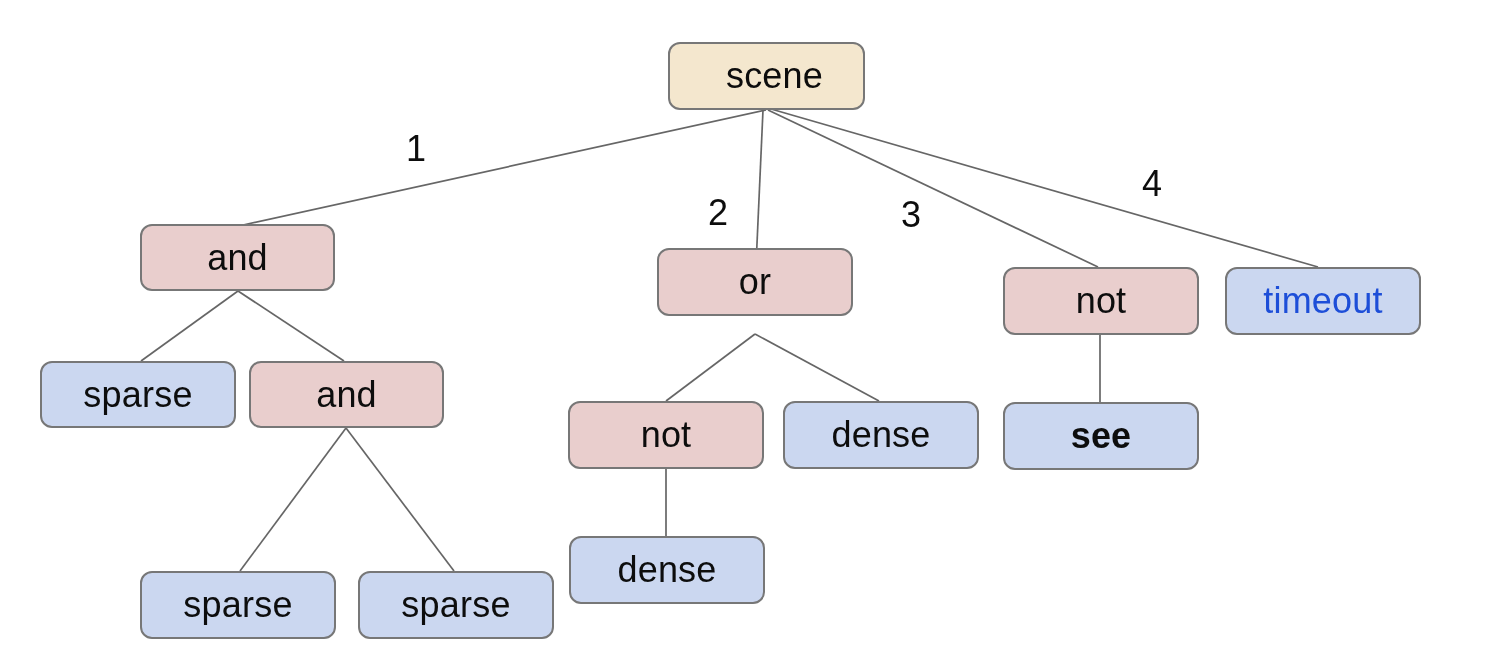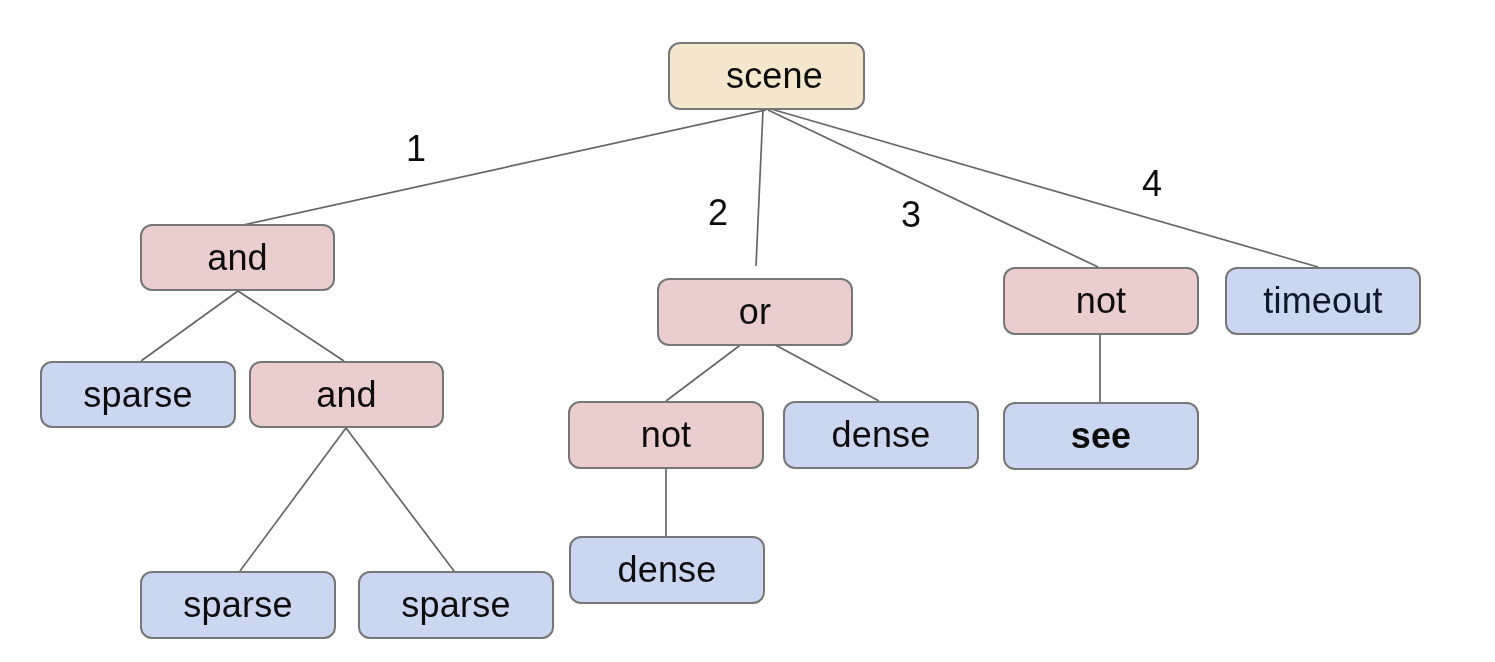--- a/index.html
+++ b/index.html
@@ -69,21 +69,21 @@
   <div class="edge-label" style="left: 718px; top: 213px; color: rgb(13, 13, 13);">2</div>
   <div class="edge-label" style="left: 911px; top: 215px; color: rgb(13, 13, 13);">3</div>
   <div class="edge-label" style="left: 1152px; top: 184px; color: rgb(13, 13, 13);">4</div>
 
   <div class="node" style="left: 668px; top: 42px; width: 197px; height: 68px; background: rgb(244, 231, 206); border-color: rgb(119, 119, 119); color: rgb(13, 13, 13); padding-left: 16px;">scene</div>
   <div class="node" style="left: 140px; top: 224px; width: 195px; height: 67px; background: rgb(233, 206, 205); border-color: rgb(119, 119, 119); color: rgb(13, 13, 13);">and</div>
   <div class="node" style="left: 40px; top: 361px; width: 196px; height: 67px; background: rgb(203, 215, 240); border-color: rgb(119, 119, 119); color: rgb(13, 13, 13);">sparse</div>
   <div class="node" style="left: 249px; top: 361px; width: 195px; height: 67px; background: rgb(233, 206, 205); border-color: rgb(119, 119, 119); color: rgb(13, 13, 13);">and</div>
   <div class="node" style="left: 140px; top: 571px; width: 196px; height: 68px; background: rgb(203, 215, 240); border-color: rgb(119, 119, 119); color: rgb(13, 13, 13);">sparse</div>
   <div class="node" style="left: 358px; top: 571px; width: 196px; height: 68px; background: rgb(203, 215, 240); border-color: rgb(119, 119, 119); color: rgb(13, 13, 13);">sparse</div>
-  <div class="node" style="left: 657px; top: 278px; width: 196px; height: 68px; background: rgb(233, 206, 205); border-color: rgb(119, 119, 119); color: rgb(13, 13, 13);">or</div>
+  <div class="node" style="left: 657px; top: 248px; width: 196px; height: 68px; background: rgb(233, 206, 205); border-color: rgb(119, 119, 119); color: rgb(13, 13, 13);">or</div>
   <div class="node" style="left: 568px; top: 401px; width: 196px; height: 68px; background: rgb(233, 206, 205); border-color: rgb(119, 119, 119); color: rgb(13, 13, 13);">not</div>
   <div class="node" style="left: 783px; top: 401px; width: 196px; height: 68px; background: rgb(203, 215, 240); border-color: rgb(119, 119, 119); color: rgb(13, 13, 13);">dense</div>
   <div class="node" style="left: 569px; top: 536px; width: 196px; height: 68px; background: rgb(203, 215, 240); border-color: rgb(119, 119, 119); color: rgb(13, 13, 13);">dense</div>
   <div class="node" style="left: 1003px; top: 267px; width: 196px; height: 68px; background: rgb(233, 206, 205); border-color: rgb(119, 119, 119); color: rgb(13, 13, 13);">not</div>
   <div class="node" style="left: 1003px; top: 402px; width: 196px; height: 68px; background: rgb(203, 215, 240); border-color: rgb(119, 119, 119); color: rgb(13, 13, 13); font-weight: bold;">see</div>
-  <div class="node" style="left: 1225px; top: 267px; width: 196px; height: 68px; background: rgb(203, 215, 240); border-color: rgb(119, 119, 119); color: #0f172a;">timeout</div>
+  <div class="node" style="left: 1225px; top: 267px; width: 196px; height: 68px; background: rgb(203, 215, 240); border-color: rgb(119, 119, 119); color: #1d4ed8;">timeout</div>
 
 </div>
 
 </body></html>

